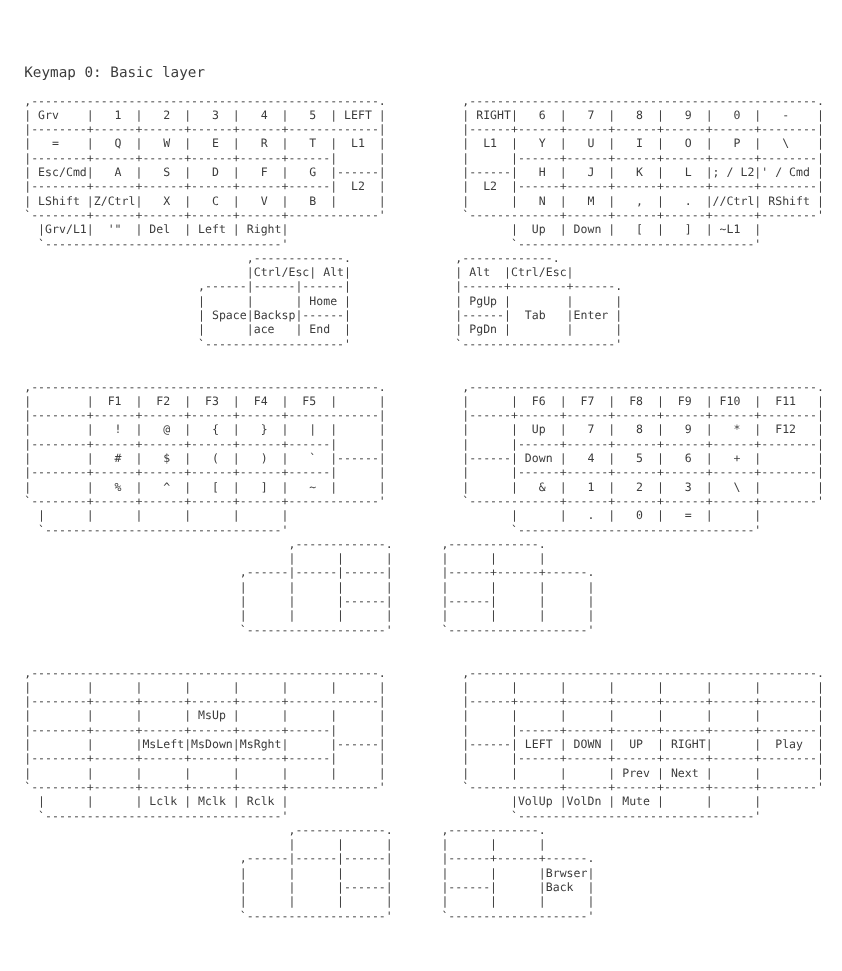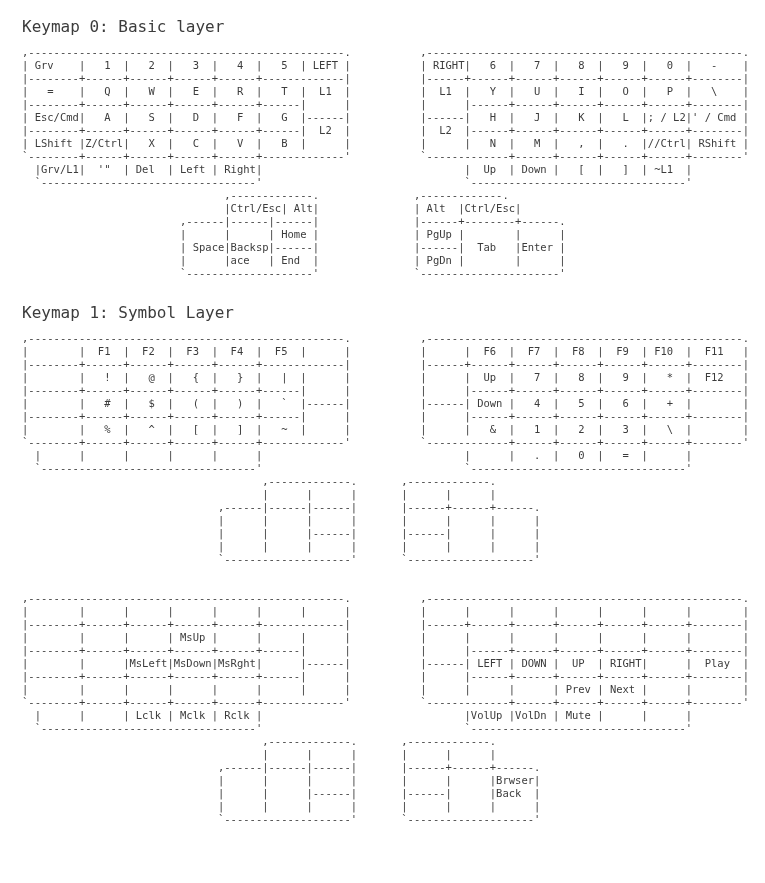--- a/index.html
+++ b/index.html
@@ -13,24 +13,25 @@
     box-sizing: border-box;
     padding: 20px 0 0 22px;
     overflow: hidden;
     font-family: "DejaVu Sans Mono", "Liberation Mono", monospace;
     color: #3c3c3c;
   }
   .keymap-section {
     margin: 0;
   }
   .km-title {
-    font-size: 16px;
+    font-size: 13px;
     line-height: 13px;
     white-space: pre;
     color: #3c3c3c;
+    margin-top: 40px;
   }
   pre.km-ascii {
     margin: 13px 0 26px 0;
     padding: 0;
     font-family: "DejaVu Sans Mono", "Liberation Mono", monospace;
     font-size: 10.5px;
     line-height: 13px;
     color: #3c3c3c;
     white-space: pre;
   }
@@ -54,21 +55,20 @@
                                 ,-------------.               ,-------------.
                                 |Ctrl/Esc| Alt|               | Alt  |Ctrl/Esc|
                          ,------|------|------|               |------+--------+------.
                          |      |      | Home |               | PgUp |        |      |
                          | Space|Backsp|------|               |------|  Tab   |Enter |
                          |      |ace   | End  |               | PgDn |        |      |
                          `--------------------'               `----------------------'</pre>
 </div>
 
 <div class="keymap-section">
-  <div class="km-title">Keymap 1: Symbol Layer</div>
   <pre class="km-ascii">,--------------------------------------------------.           ,--------------------------------------------------.
 |        |  F1  |  F2  |  F3  |  F4  |  F5  |      |           |      |  F6  |  F7  |  F8  |  F9  | F10  |  F11   |
 |--------+------+------+------+------+-------------|           |------+------+------+------+------+------+--------|
 |        |   !  |   @  |   {  |   }  |   |  |      |           |      |  Up  |   7  |   8  |   9  |   *  |  F12   |
 |--------+------+------+------+------+------|      |           |      |------+------+------+------+------+--------|
 |        |   #  |   $  |   (  |   )  |   `  |------|           |------| Down |   4  |   5  |   6  |   +  |        |
 |--------+------+------+------+------+------|      |           |      |------+------+------+------+------+--------|
 |        |   %  |   ^  |   [  |   ]  |   ~  |      |           |      |   &amp;  |   1  |   2  |   3  |   \  |        |
 `--------+------+------+------+------+-------------'           `-------------+------+------+------+------+--------'
   |      |      |      |      |      |                                |      |   .  |   0  |   =  |      |

